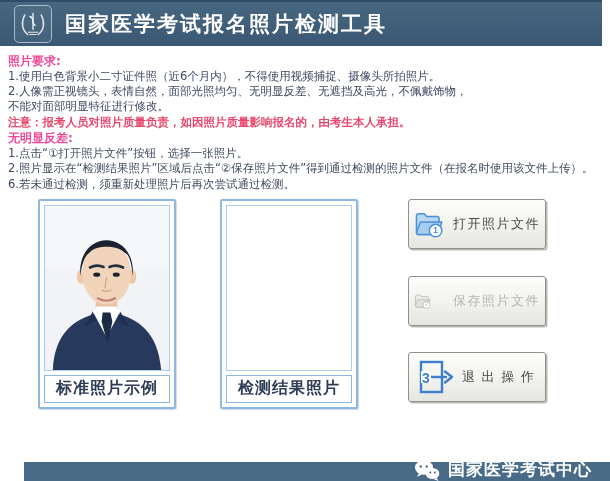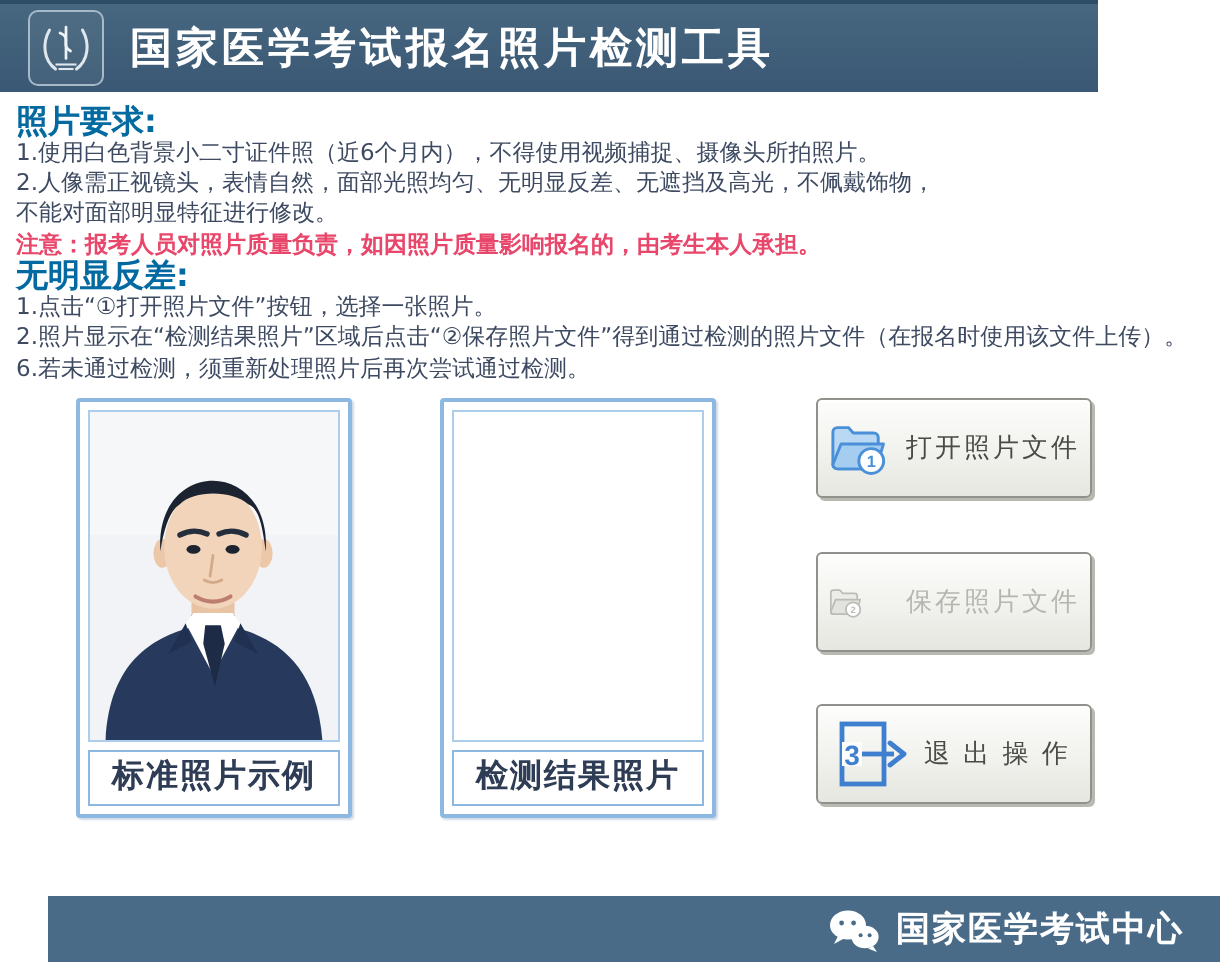--- a/index.html
+++ b/index.html
@@ -8,48 +8,48 @@
   .window { position:relative; width:610px; height:481px; background:#fff; overflow:hidden; }
 
   
   .titlebar { height:21px; display:flex; align-items:center; background:#f7f7f7; padding:0 3px 0 6px; }
   .titlebar-icon { width:13px; height:13px; background:#3a6ea5; border-radius:2px; position:relative; flex:0 0 auto; }
   .titlebar-icon::after { content:""; position:absolute; inset:3px; border:1.5px solid #fff; border-radius:50%; border-right-color:transparent; }
   .titlebar-text { font-size:11px; color:#333; margin-left:6px; white-space:nowrap; }
   .titlebar-close { margin-left:auto; font-size:13px; color:#555; padding:0 2px; cursor:pointer; line-height:1; }
 
   
-  .header { height:46px; width:549px; background:linear-gradient(#476680,#3a5873); border-top:2px solid #2e4c66; display:flex; align-items:center; padding-left:14px; }
+  .header { height:46px; width:602px; background:linear-gradient(#476680,#3a5873); border-top:2px solid #2e4c66; display:flex; align-items:center; padding-left:14px; }
   .emblem { width:38px; height:38px; border:1px solid #a7bac9; border-radius:5px; background:rgba(255,255,255,0.05); display:flex; align-items:center; justify-content:center; flex:0 0 auto; }
   .header-title { color:#ffffff; font-size:21px; font-weight:bold; letter-spacing:2px; margin-left:13px; white-space:nowrap; }
 
   
   .content { padding:7px 8px 0 8px; }
-  .sec-heading { font-size:16px; font-weight:bold; color:#0369a1; line-height:16px; white-space:nowrap; }
+  .sec-heading { font-size:12px; font-weight:bold; color:#ec4899; line-height:16px; white-space:nowrap; }
   .body-line { font-size:11.5px; color:#3d4a61; line-height:15.2px; white-space:nowrap; }
   .note-line { font-size:11.5px; color:#e8476b; font-weight:bold; line-height:15.5px; white-space:nowrap; }
 
   
   .main-row { display:flex; align-items:flex-start; margin:7px 0 0 30px; }
   .photo-frame { width:138px; border:2px solid #8cb8e2; border-radius:2px; background:#fff; padding:4px; box-shadow:1px 1px 1px rgba(120,150,180,.35); }
   .photo-frame + .photo-frame { margin-left:44px; }
   .photo-area { height:166px; background:#fff; border:1px solid #aecdeb; overflow:hidden; }
   .photo-area svg { display:block; width:100%; height:100%; }
   .photo-label { margin-top:4px; border:1px solid #8cb8e2; background:#fff; text-align:center; font-size:16px; font-weight:bold; color:#2e3d55; padding:2px 0 3px; letter-spacing:1px; }
 
   .buttons-col { margin-left:50px; display:flex; flex-direction:column; width:138px; }
   .btn { height:50px; width:138px; display:flex; align-items:center; background:linear-gradient(#fdfdfc,#e7e7e1); border:1px solid #91918b; border-radius:3px; box-shadow:1.5px 1.5px 0 #b9b9b2, inset 0 1px 0 #fff; padding:0 5px; cursor:pointer; }
   .btn-label { font-size:13px; color:#4a4a48; letter-spacing:1.5px; margin-left:8px; white-space:nowrap; }
   .btn.is-disabled { cursor:default; }
   .btn.is-disabled .btn-label { color:#b6b6b0;margin-left:21px; }
   .btn-save { margin-top:27px; }
   .btn-exit { margin-top:26px; }
 
   
-  .footer { position:absolute; left:0; right:0; bottom:0; height:33px; background:#4a6b88; display:flex; align-items:center; justify-content:flex-end; padding-right:18px;margin-left:24px; }
+  .footer { position:absolute; left:0; right:0; bottom:0; height:19px; background:#4a6b88; display:flex; align-items:flex-end; justify-content:flex-end; padding-right:18px;margin-left:24px; }
   .footer-text { color:#ffffff; font-size:17px; font-weight:bold; letter-spacing:1px; margin-left:8px; white-space:nowrap; }
 </style>
 </head>
 <body>
 
 <div class="window">
 
 
   <div class="header">
     <span class="emblem">

